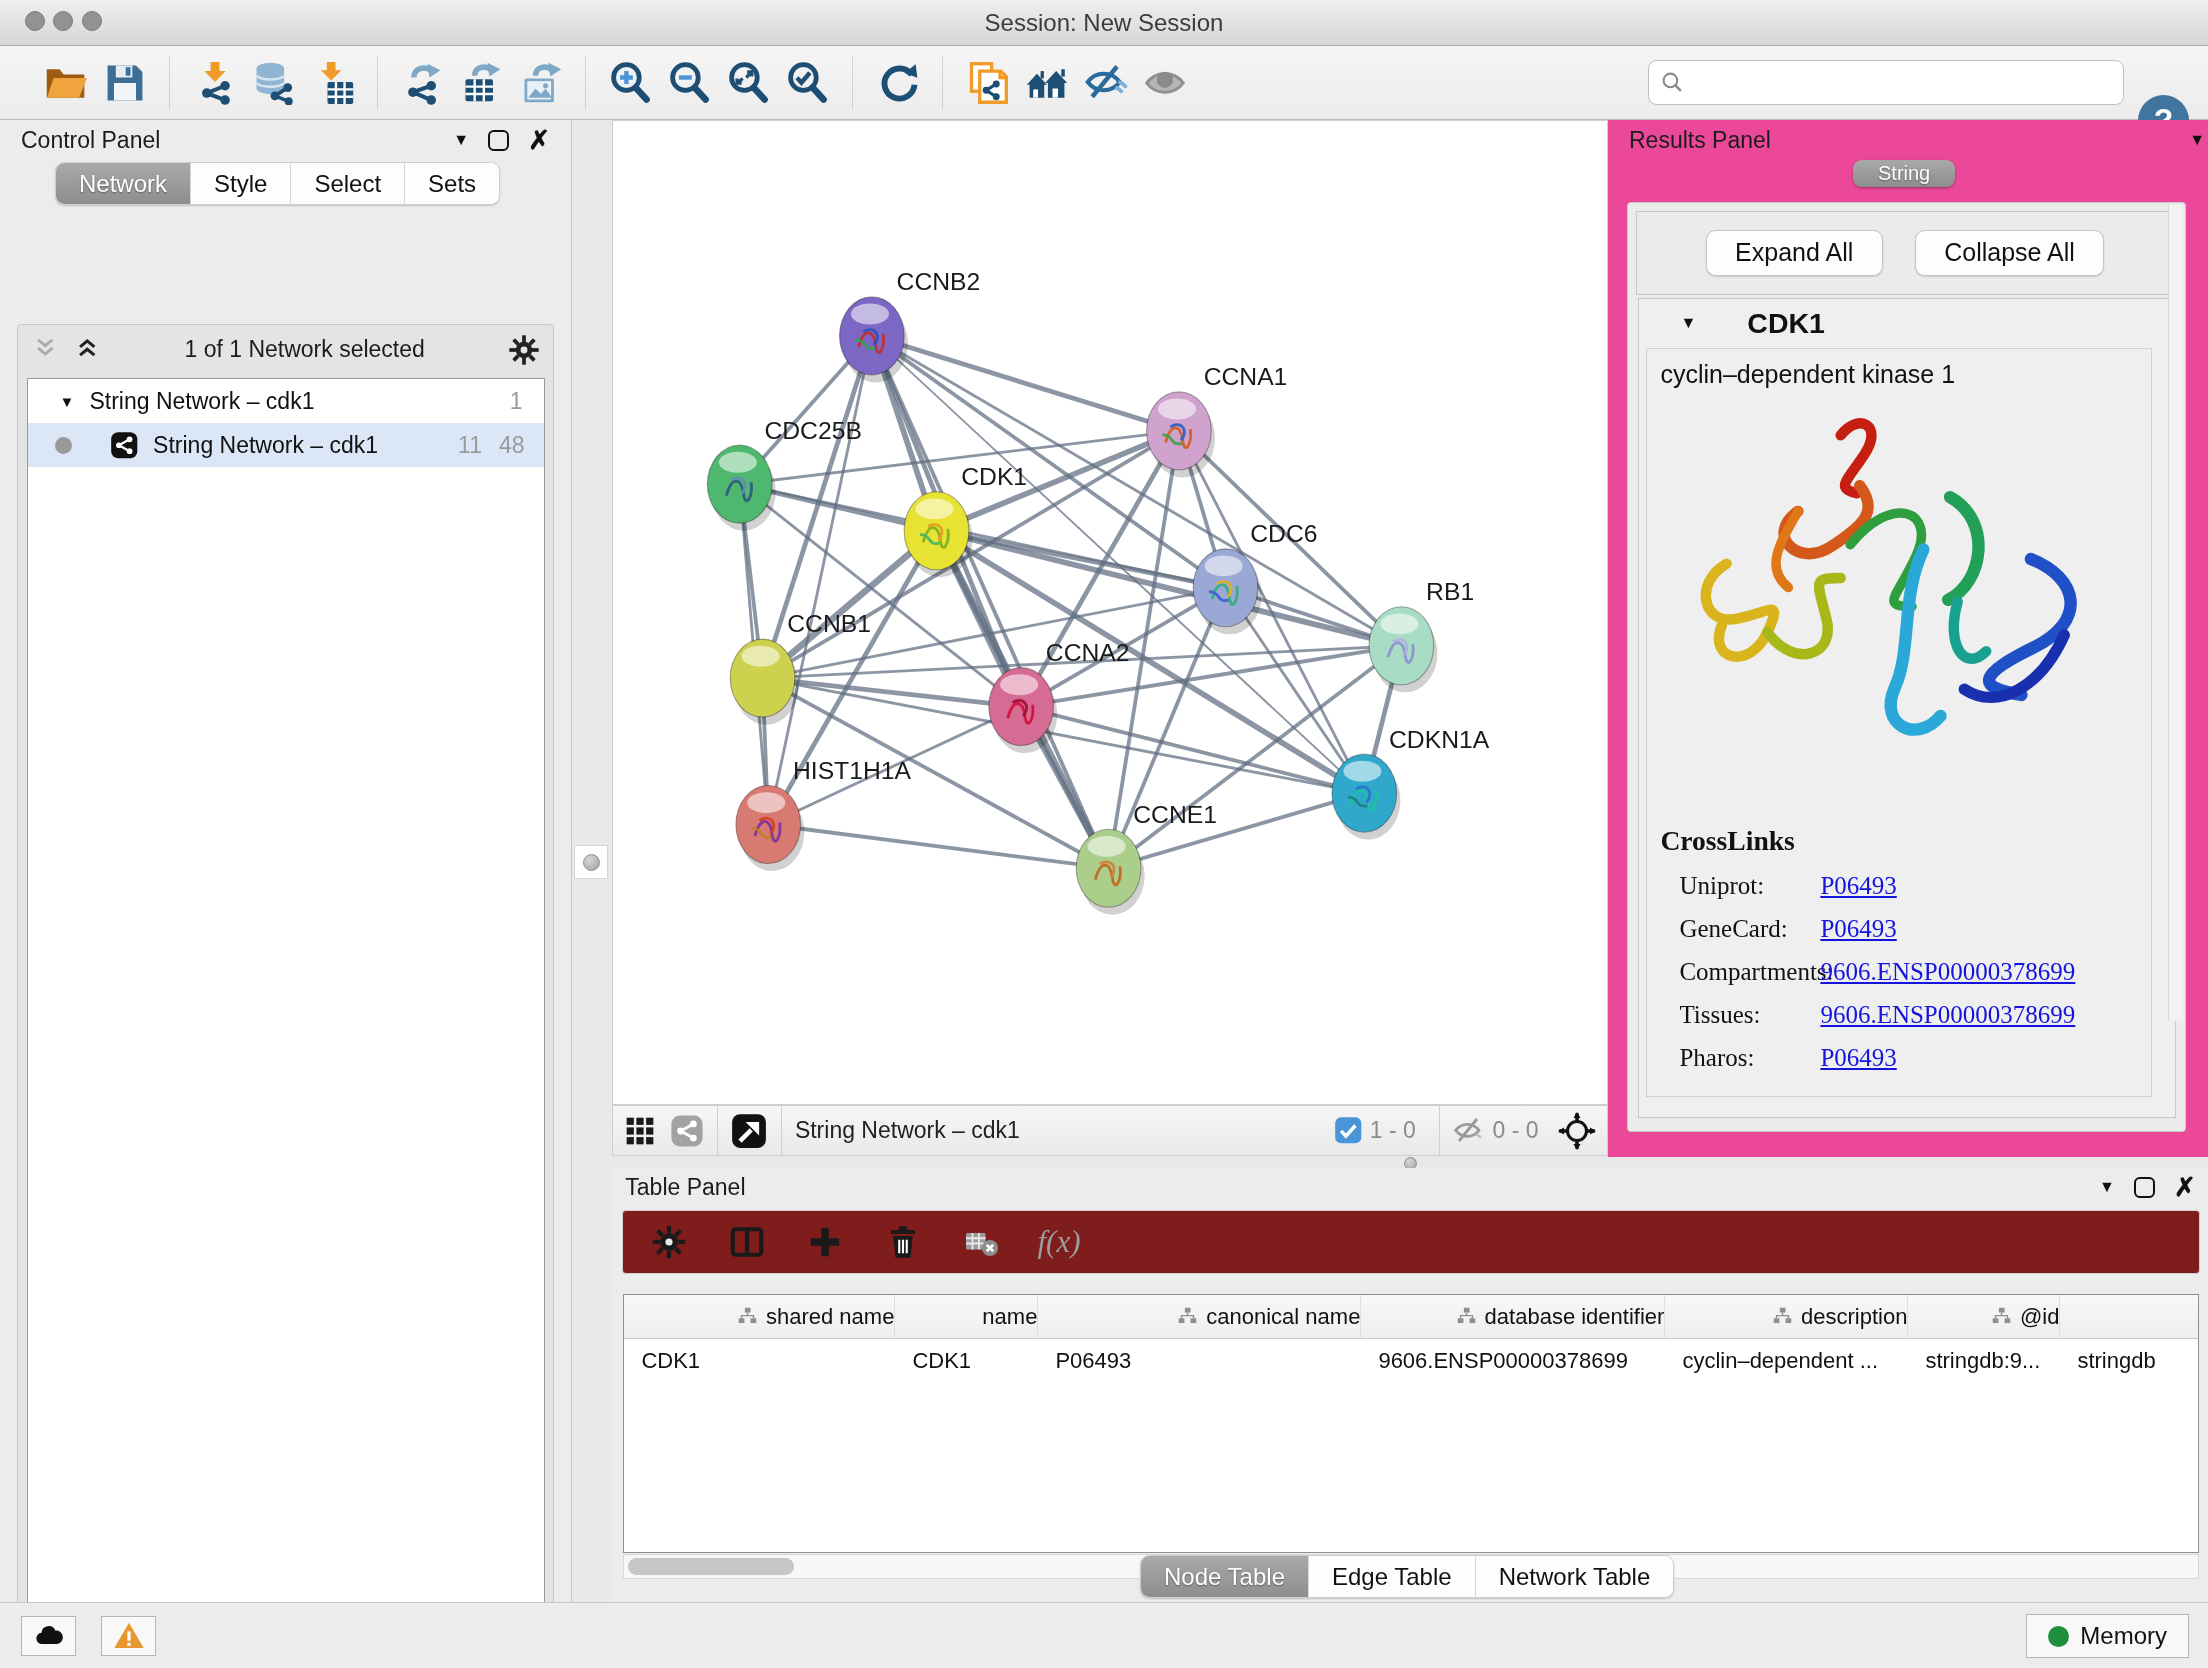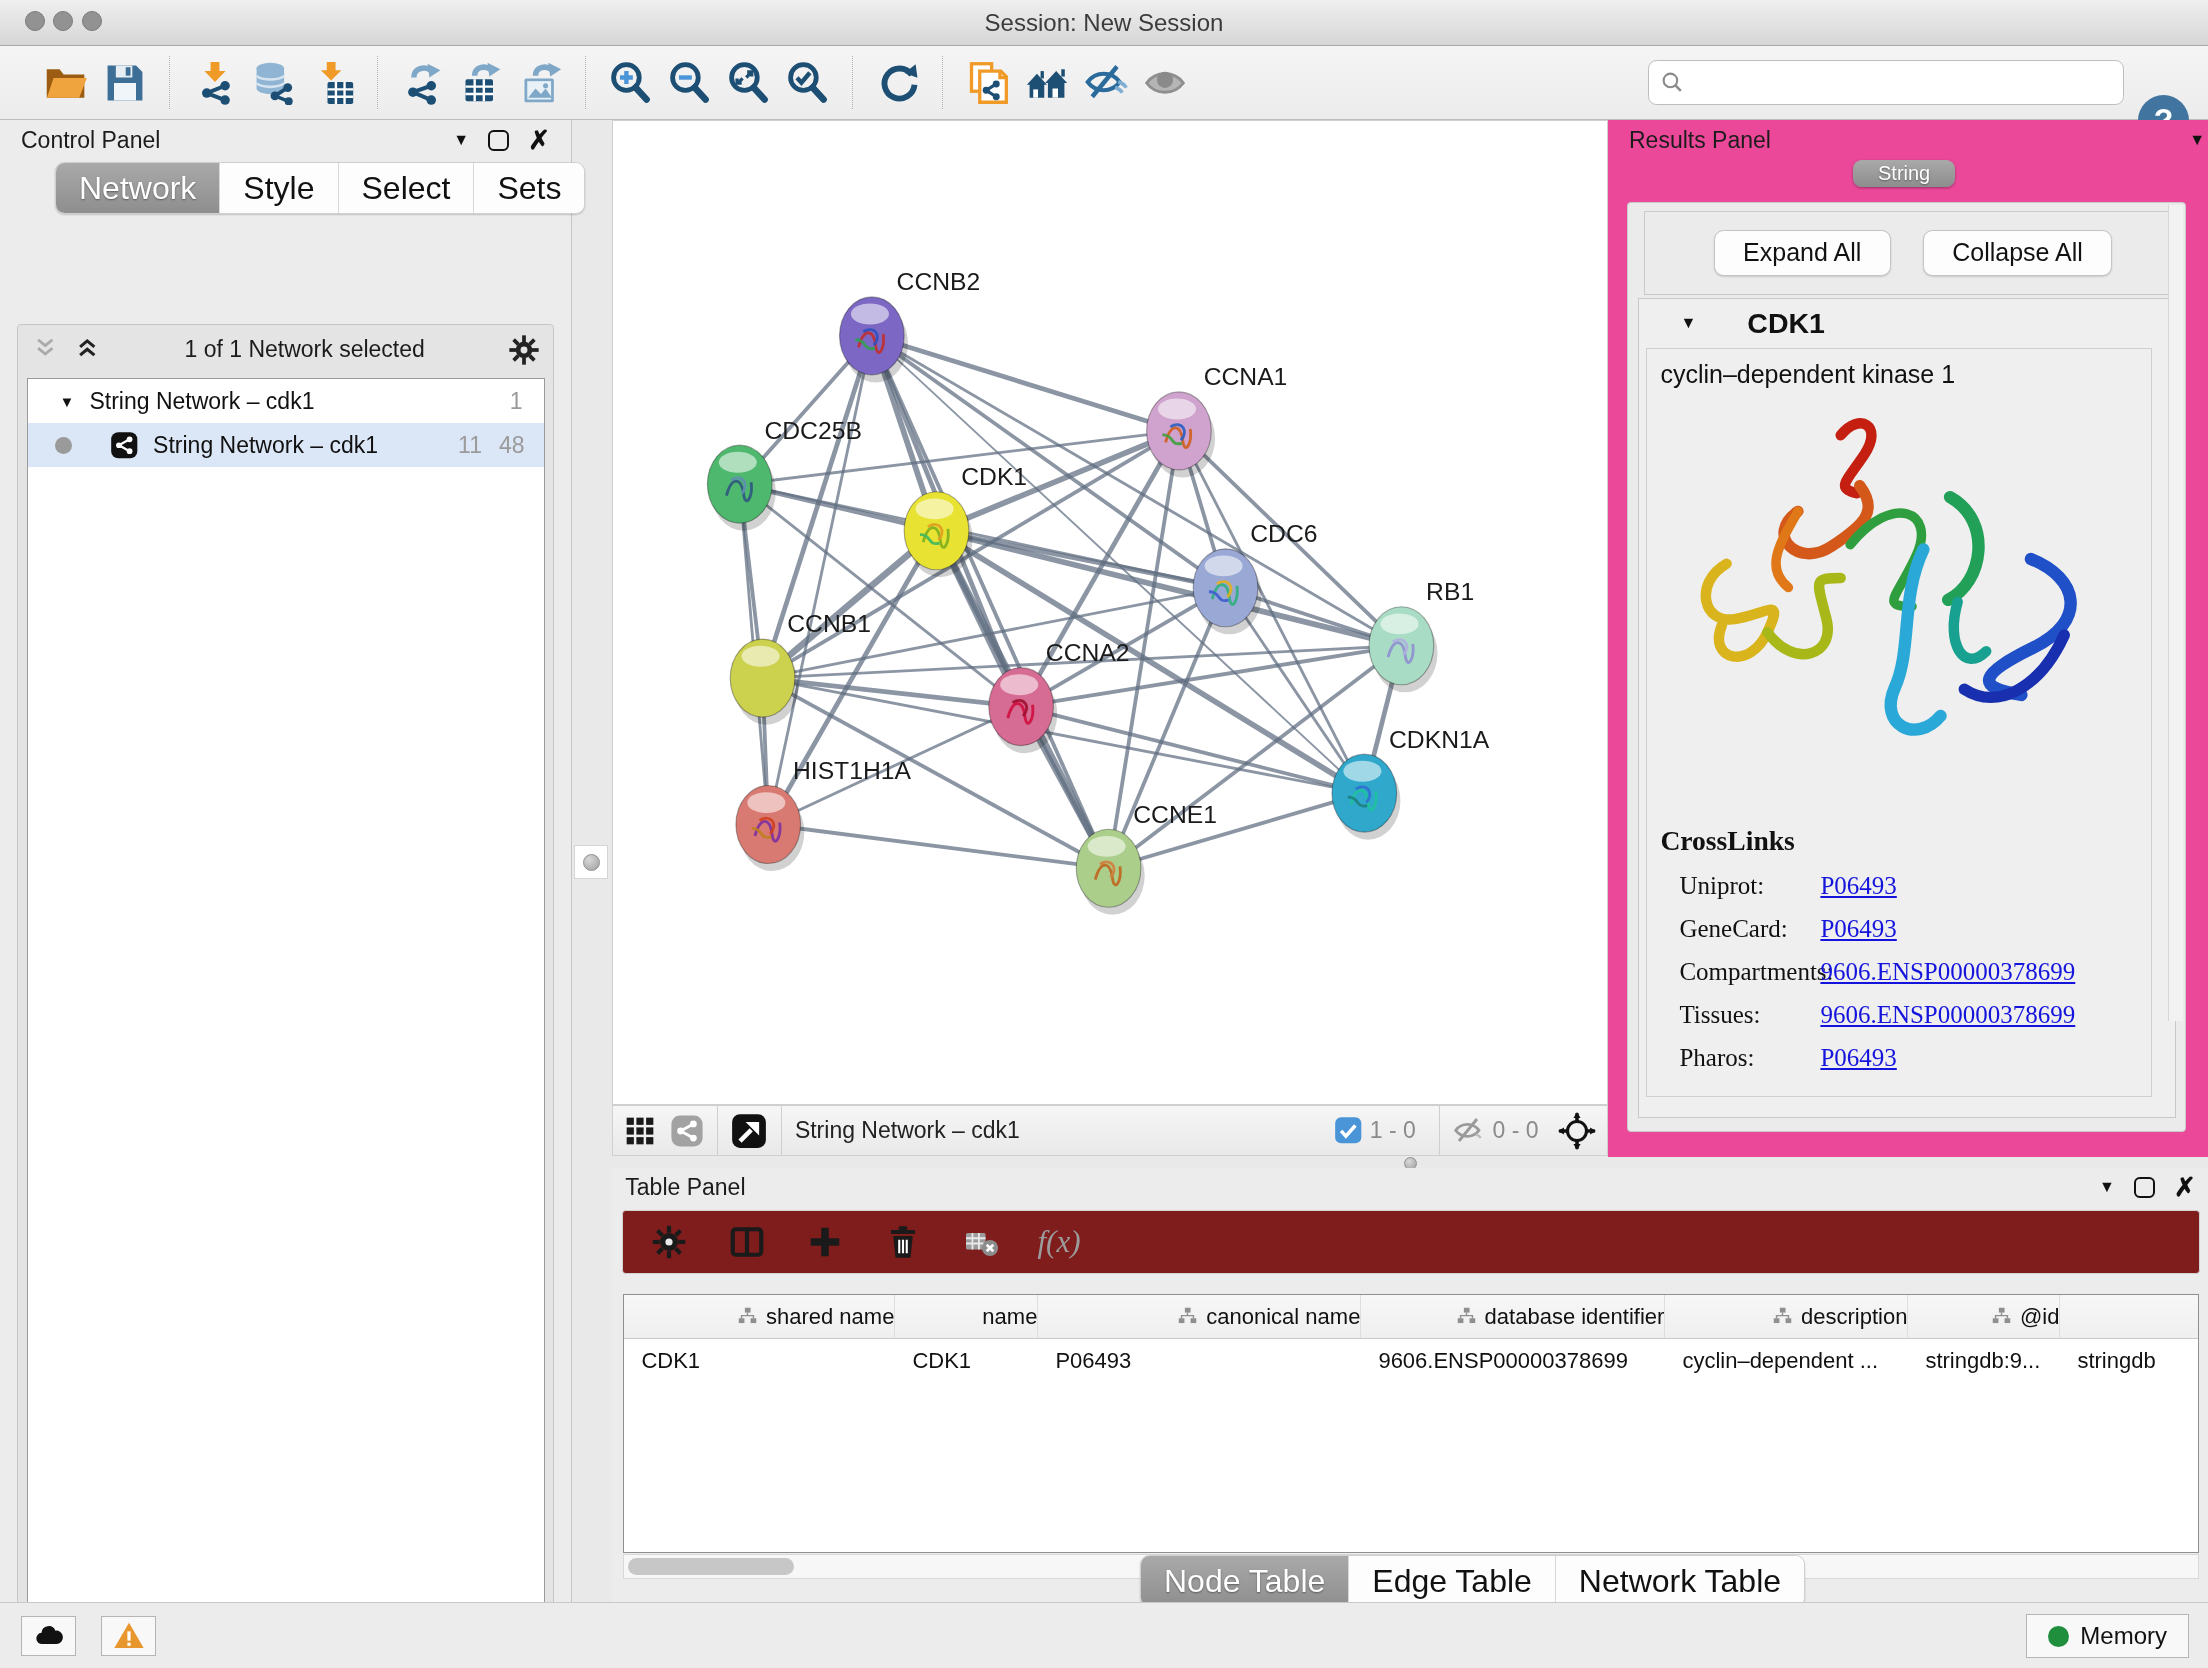--- a/index.html
+++ b/index.html
@@ -32,21 +32,21 @@
   
   #control-panel { left:0; top:120px; width:572px; height:1482px; background:#ececec; border-right:1px solid #c4c4c4; }
   .panel-head { height:40px; display:flex; align-items:center; padding:0 21px; }
   .panel-title { font-size:23px; color:#1c1c1c; flex:1; }
   .ph-ctrls { display:flex; align-items:center; gap:19px; }
   .ph-arrow { font-size:16px; color:#111; }
   .ph-float { width:21px; height:21px; border:2.9px solid #111; border-radius:5.7px; }
   .ph-close { font-size:26px; font-weight:bold; color:#111; line-height:21px; }
   .tabgroup { display:inline-flex; border-radius:9.5px; overflow:hidden; border:1px solid #cfcfcf;
     box-shadow:0 1px 1.9px rgba(0,0,0,.18); background:#fdfdfd; }
-  .tab { padding:6.7px 23px; font-size:32px; color:#111; background:#fdfdfd; border-left:1px solid #d8d8d8; }
+  .tab { padding:6.7px 23px; font-size:24px; color:#111; background:#fdfdfd; border-left:1px solid #d8d8d8; }
   .tab:first-child { border-left:none; }
   .tab.active { background:linear-gradient(#a9a9a9,#8e8e8e); color:#fff; text-shadow:0 1px 1.9px rgba(0,0,0,.4); }
   #cp-box { left:17px; top:204px; width:537px; height:1384px; background:#e4e4e4; border:1px solid #c6c6c6; border-radius:3.8px; }
   #cp-toolrow { height:49px; display:flex; align-items:center; padding:0 13.3px; }
   #cp-status { flex:1; text-align:center; font-size:23px; color:#1c1c1c; }
   #cp-list { position:absolute; left:8.6px; top:53px; width:518px; height:1320px; background:#fff; border:1px solid #9a9a9a; }
   .tree-row { height:44px; display:flex; align-items:center; font-size:23px; color:#111; }
   .tree-row .cnt { color:#9a9a9a; }
   #tree-child { background:#dbe7f6; }
 
@@ -57,21 +57,21 @@
   .ns-sep { width:0; height:49px; border-left:1px solid #cfcfcf; margin:0 13.3px; }
   #ns-name { font-size:23px; color:#222; flex:1; }
   .ns-count { font-size:23px; color:#8a8a8a; margin:0 9.5px 0 7.6px; }
   .handle-dot { border-radius:50%; background:radial-gradient(circle at 35% 30%, #d8d8d8, #9f9f9f); border:1px solid #909090; }
 
   
   #results-panel { left:1608px; top:120px; width:699px; height:1037px; background:#ec4899; }
   #rp-box { left:19px; top:82px; width:559px; height:930px; background:#ebebeb; border:1px solid #c9c9c9; border-radius:3.8px; }
   #string-tab { left:245px; top:40px; padding:2px 25px; background:linear-gradient(#a9a9a9,#8d8d8d);
     color:#fff; font-size:20px; border-radius:8.6px; box-shadow:0 1px 2.9px rgba(0,0,0,.35); text-shadow:0 1px 1.9px rgba(0,0,0,.4); }
-  #rp-btnrow { left:16px; top:7.6px; width:538px; height:84px; border:1px solid #c9c9c9; background:#ebebeb;
+  #rp-btnrow { left:8px; top:7.6px; width:538px; height:84px; border:1px solid #c9c9c9; background:#ebebeb;
     display:flex; align-items:center; justify-content:center; gap:32px; }
   .rp-btn { background:#fdfdfd; border:1px solid #c4c4c4; border-radius:9.5px; padding:7.6px 28.5px; font-size:25px; color:#111;
     box-shadow:0 1px 1.9px rgba(0,0,0,.15); }
   #rp-sections { left:9.5px; top:95px; width:538px; height:820px; border:1px solid #c9c9c9; background:#efefef; }
   #cdk1-head { height:48px; display:flex; align-items:center; padding-left:42px; gap:51px; }
   #cdk1-name { font-size:28.5px; font-weight:bold; color:#111; }
   #cdk1-body { position:absolute; left:7.6px; top:49px; width:506px; height:749px; border:1px solid #cfcfcf; background:#efefef; }
   #cdk1-desc { padding:11.4px 0 0 13.3px; font-size:25px; color:#111; }
   #protein-img { position:absolute; left:7.6px; top:53px; width:476px; height:409px; }
   #crosslinks { position:absolute; left:13.3px; top:476px; font-family:"Liberation Serif", serif; }

